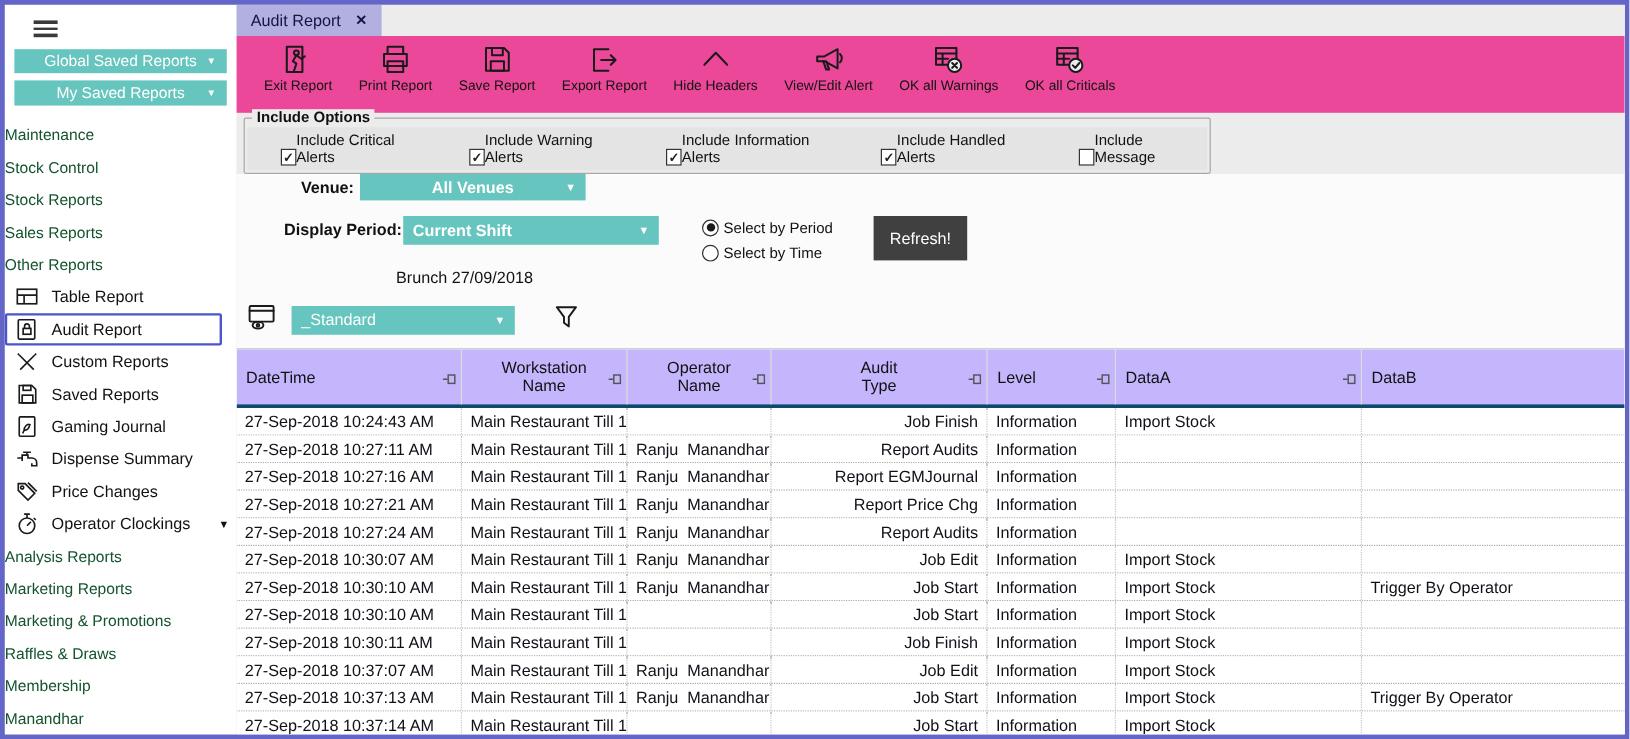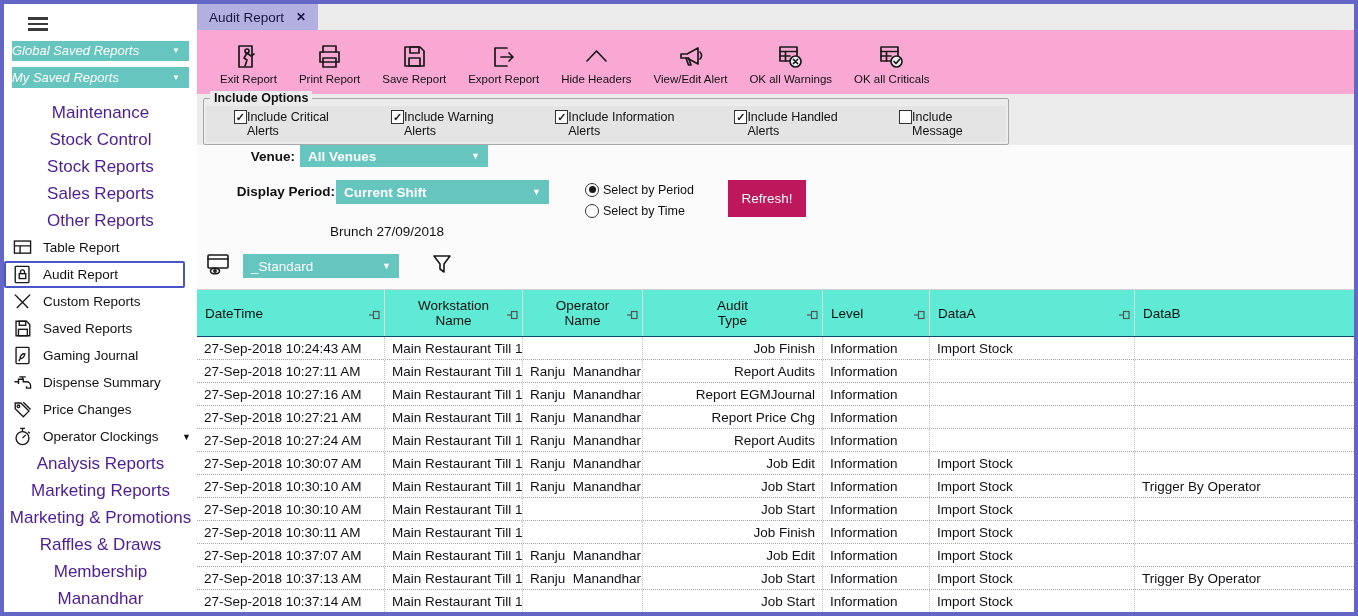--- a/index.html
+++ b/index.html
@@ -3,72 +3,72 @@
 <meta charset="utf-8">
 <style>
   html,body{margin:0;padding:0;}
   body{width:1358px;height:616px;font-family:"Liberation Sans",sans-serif;overflow:hidden;background:#fff;}
   .window{width:1358px;height:616px;box-sizing:border-box;border:4px solid #6366c6;display:flex;background:#fff;overflow:hidden;}
 
   
   .sidebar{flex:0 0 193px;width:193px;background:#fff;overflow:hidden;display:flex;flex-direction:column;}
   .hamburger{margin:10px 0 4px 24px;width:20px;cursor:pointer;}
   .hamburger span{display:block;height:2.5px;background:#3a3a3a;margin:3px 0;}
-  .side-btn{margin:3px 8px;height:22px;background:#66c5be;color:#fff;display:flex;align-items:center;font-size:13px;position:relative;cursor:pointer;font-style:italic;}
+  .side-btn{margin:3px 8px;height:22px;background:#66c5be;color:#fff;display:flex;align-items:center;justify-content:center;font-size:13px;position:relative;cursor:pointer;}
   .side-btn .dd-arrow{position:absolute;right:9px;font-size:8px;}
-  .side-text{text-align:center;font-size:17px;color:#4c1d95;line-height:27px;height:27px;cursor:pointer;}
+  .side-text{text-align:left;font-size:13px;color:#14532d;line-height:27px;height:27px;cursor:pointer;}
   .grp-top{margin-top:8px;}
   .side-icon-item{display:flex;align-items:center;height:29px;box-sizing:border-box;padding-left:8px;gap:10px;font-size:13.5px;color:#121212;position:relative;cursor:pointer;}
   .side-icon-item svg{width:21px;height:21px;flex:0 0 21px;}
   .side-icon-item.selected{border:2px solid #4a55c8;border-radius:2px;margin-right:12px;padding-left:6px;}
   .side-icon-item .item-arrow{position:absolute;right:6px;font-size:9px;color:#111;}
 
   
   .main{flex:1;display:flex;flex-direction:column;overflow:hidden;background:#ececec;}
   .tabbar{flex:0 0 26px;height:26px;display:flex;background:#ececec;}
   .tab{background:#b2afe1;padding:0 12px;display:flex;align-items:center;gap:12px;font-size:13.5px;color:#15153f;cursor:pointer;}
   .tab-close{font-weight:bold;font-size:12px;color:#15153f;cursor:pointer;}
 
-  .toolbar{flex:0 0 60px;display:flex;align-items:center;padding:4px 0 0 12px;background:#f9a8d4;}
+  .toolbar{flex:0 0 60px;display:flex;align-items:flex-start;padding:4px 0 0 12px;background:#ec4899;}
   .tool-btn{display:flex;flex-direction:column;align-items:center;padding:2px 11px;gap:3px;cursor:pointer;}
   .tool-btn svg{width:27px;height:27px;stroke:#1a1a1a;fill:none;stroke-width:1.7;stroke-linecap:round;stroke-linejoin:round;}
   .tool-label{font-size:11.5px;color:#111;white-space:nowrap;}
 
   .include-box{position:relative;margin:4px 10px 0 6px;width:806px;box-sizing:border-box;border:1px solid #a8a8a8;border-radius:2px;padding:7px 2px 2px 2px;background:#ececec;}
   .include-title{position:absolute;top:-8px;left:6px;background:#ececec;font-weight:bold;font-size:12.5px;color:#111;padding:0 4px;}
   .include-row{display:flex;align-items:center;gap:38px;background:#e4e4e4;padding:4px 8px 4px 28px;}
-  .cb-item{display:flex;align-items:flex-start;gap:0;font-size:12.5px;color:#111;cursor:pointer;}
+  .cb-item{display:flex;align-items:flex-end;gap:0;font-size:12.5px;color:#111;cursor:pointer;}
   .cb{width:14px;height:14px;box-sizing:border-box;border:1.5px solid #333;background:#fff;display:flex;align-items:center;justify-content:center;font-size:11px;color:#222;}
   .cb.checked::after{content:"✓";font-weight:bold;}
 
   .lower{flex:1;background:#fbfbfb;display:flex;flex-direction:column;overflow:hidden;}
   .row-venue{display:flex;align-items:center;}
   .lbl{font-weight:bold;font-size:13.5px;color:#111;}
   .lbl-venue{width:98px;text-align:right;padding-right:5px;}
   .dd{background:#66c5be;color:#fff;font-weight:bold;font-size:13.5px;display:flex;align-items:center;padding:0 8px;position:relative;box-sizing:border-box;cursor:pointer;}
   .dd .dd-arrow{position:absolute;right:8px;font-size:9px;}
-  .dd-venue{width:188px;height:22px;}
+  .dd-venue{width:188px;height:22px;justify-content:center;}
   .row-period{display:flex;align-items:flex-start;margin-top:13px;}
   .lbl-period{width:138px;text-align:right;padding-right:1px;line-height:24px;}
   .dd-period{width:213px;height:24px;}
   .radio-col{margin-left:36px;display:flex;flex-direction:column;gap:2px;}
   .radio-item{display:flex;align-items:center;gap:4px;font-size:12.5px;color:#111;cursor:pointer;height:19px;}
   .radio{width:14px;height:14px;box-sizing:border-box;border:1.5px solid #333;border-radius:50%;background:#fff;display:flex;align-items:center;justify-content:center;}
   .radio.selected::after{content:"";width:7px;height:7px;border-radius:50%;background:#1a1a1a;}
-  .refresh-btn{margin-left:34px;width:78px;height:37px;background:#be185d;color:#fff;font-size:13.5px;display:flex;align-items:center;justify-content:center;cursor:pointer;}
+  .refresh-btn{margin-left:34px;width:78px;height:37px;background:#404040;color:#fff;font-size:13.5px;display:flex;align-items:center;justify-content:center;cursor:pointer;}
   .brunch{margin:4px 0 0 133px;font-size:13.5px;color:#111;}
   .row-preset{display:flex;align-items:center;margin:12px 0 8px 8px;}
   .preset-view-btn svg{width:26px;height:26px;stroke:#1a1a1a;fill:none;stroke-width:1.6;stroke-linecap:round;stroke-linejoin:round;cursor:pointer;}
-  .dd-preset{width:156px;height:24px;margin-left:12px;font-weight:normal;}
+  .dd-preset{width:186px;height:24px;margin-left:12px;font-weight:normal;}
   .funnel-btn{margin-left:32px;cursor:pointer;}
   .funnel-btn svg{width:22px;height:22px;stroke:#1a1a1a;fill:none;stroke-width:1.6;stroke-linejoin:round;}
 
   
   .grid{flex:1;display:flex;flex-direction:column;background:#fff;border-top:1px solid #cfcfcf;overflow:hidden;}
-  .grid-header{display:flex;flex:0 0 46px;background:#5eead4;border-bottom:1px solid #0c4a6e;justify-content:flex-end;}
+  .grid-header{display:flex;flex:0 0 46px;background:#c4b5fd;border-bottom:3px solid #0c4a6e;justify-content:flex-end;}
   .gh{box-sizing:border-box;border-right:1px solid #dcdcdc;display:flex;align-items:center;font-size:13.5px;color:#111;position:relative;padding:0 8px;white-space:pre-line;cursor:pointer;}
   .gh.center{justify-content:center;text-align:center;}
   .gh .pin{position:absolute;right:4px;top:50%;margin-top:-5px;}
   .pin svg{width:11px;height:10px;stroke:#555;fill:none;stroke-width:1.2;}
   .grid-body{flex:1;overflow:hidden;}
   .grid-row{display:flex;height:23px;box-sizing:border-box;border-bottom:1px dotted #a8a8a8;font-size:13.5px;color:#101018;cursor:pointer;background:#fff;}
   .gc{box-sizing:border-box;padding:0 7px;display:flex;align-items:center;overflow:hidden;white-space:pre;border-right:1px dotted #c6c6c6;}
   .c0{width:188px;flex:0 0 188px;}
   .c1{width:138px;flex:0 0 138px;}
   .c2{width:120px;flex:0 0 120px;}

